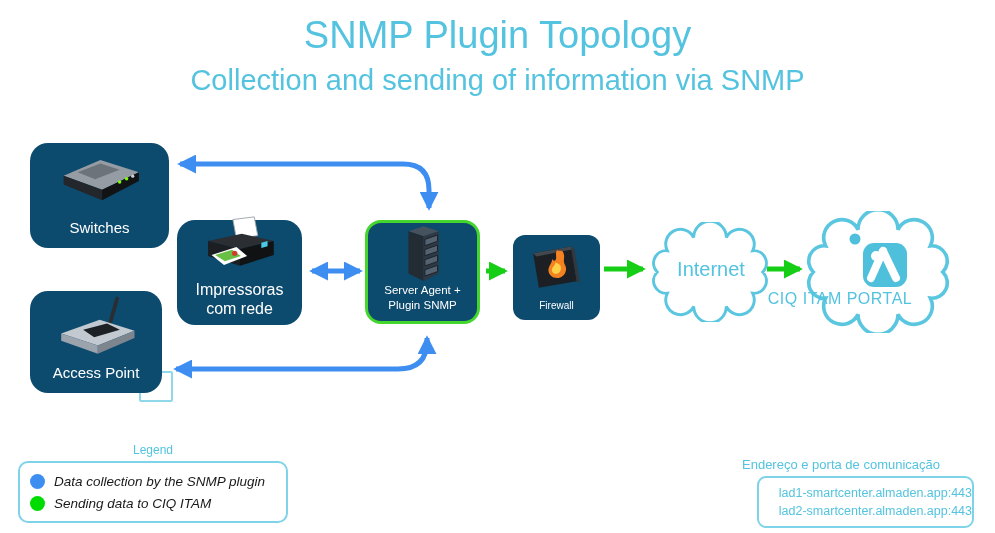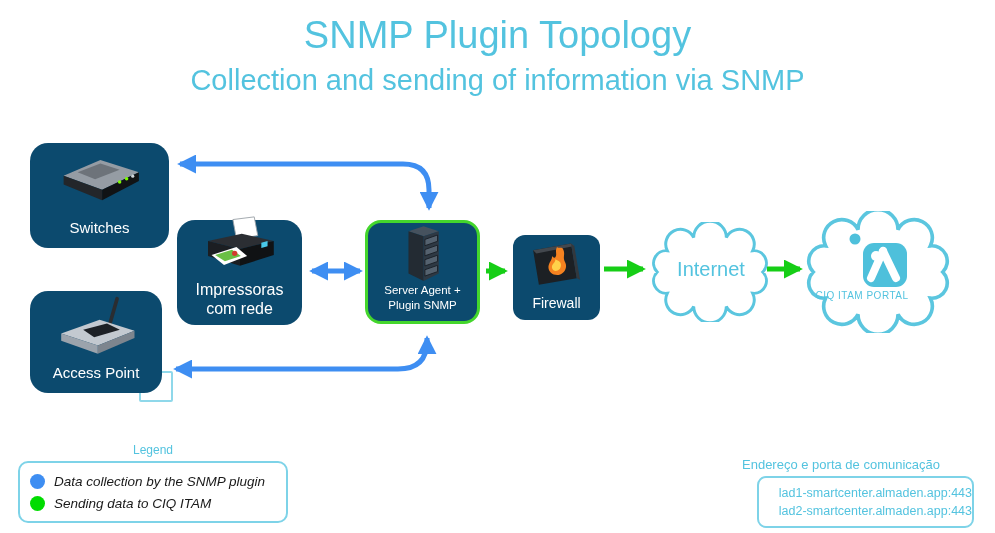--- a/index.html
+++ b/index.html
@@ -16,30 +16,30 @@
         color:#fff;box-sizing:border-box;z-index:2;}
   .node .icon{flex:1;display:flex;align-items:center;justify-content:center;width:100%;}
   .node-label{font-size:15px;padding-bottom:11px;text-align:center;line-height:1.2;}
   .n-switches{left:30px;top:143px;width:139px;height:105px;}
   .n-printers{left:177px;top:220px;width:125px;height:105px;}
   .n-printers .node-label{font-size:16px;padding-bottom:7px;}
   .n-ap{left:30px;top:291px;width:132px;height:102px;}
   .n-server{left:365px;top:220px;width:115px;height:104px;border:3px solid #44D62C;border-radius:16px;}
   .n-server .node-label{font-size:11.5px;padding-bottom:8px;line-height:1.3;}
   .n-firewall{left:513px;top:235px;width:87px;height:85px;border-radius:12px;}
-  .n-firewall .node-label{font-size:14px;padding-bottom:8px;}
+  .n-firewall .node-label{font-size:10px;padding-bottom:8px;}
   
   .note-fold{position:absolute;left:139px;top:371px;width:30px;height:27px;z-index:1;
              border:2px solid #8FD8EA;border-radius:2px;
              background:linear-gradient(135deg,#ade3f2 0%,#ade3f2 30%,#ffffff 30%);}
   
   .cloud-svg{position:absolute;z-index:1;}
   .cloud-label{position:absolute;z-index:2;text-align:center;color:#53C3DF;}
   .lbl-internet{left:646px;top:258px;width:130px;font-size:20px;}
-  .lbl-ciq{left:784px;top:290px;width:156px;font-size:10px;letter-spacing:.5px;}
+  .lbl-ciq{left:762px;top:290px;width:156px;font-size:16px;letter-spacing:.5px;}
   .ciq-logo{position:absolute;left:847px;top:228px;z-index:2;}
   
   .arrows{position:absolute;left:0;top:0;z-index:5;pointer-events:none;}
   
   .legend-title{position:absolute;left:18px;top:443px;width:270px;text-align:center;
                 font-size:12px;color:#53C3DF;}
   .legend-box{position:absolute;left:18px;top:461px;width:270px;height:62px;box-sizing:border-box;
               border:2px solid #7ED3E8;border-radius:10px;display:flex;flex-direction:column;
               justify-content:center;gap:7px;padding:4px 10px;z-index:2;font-style:italic;}
   .legend-row{display:flex;align-items:center;gap:9px;}

